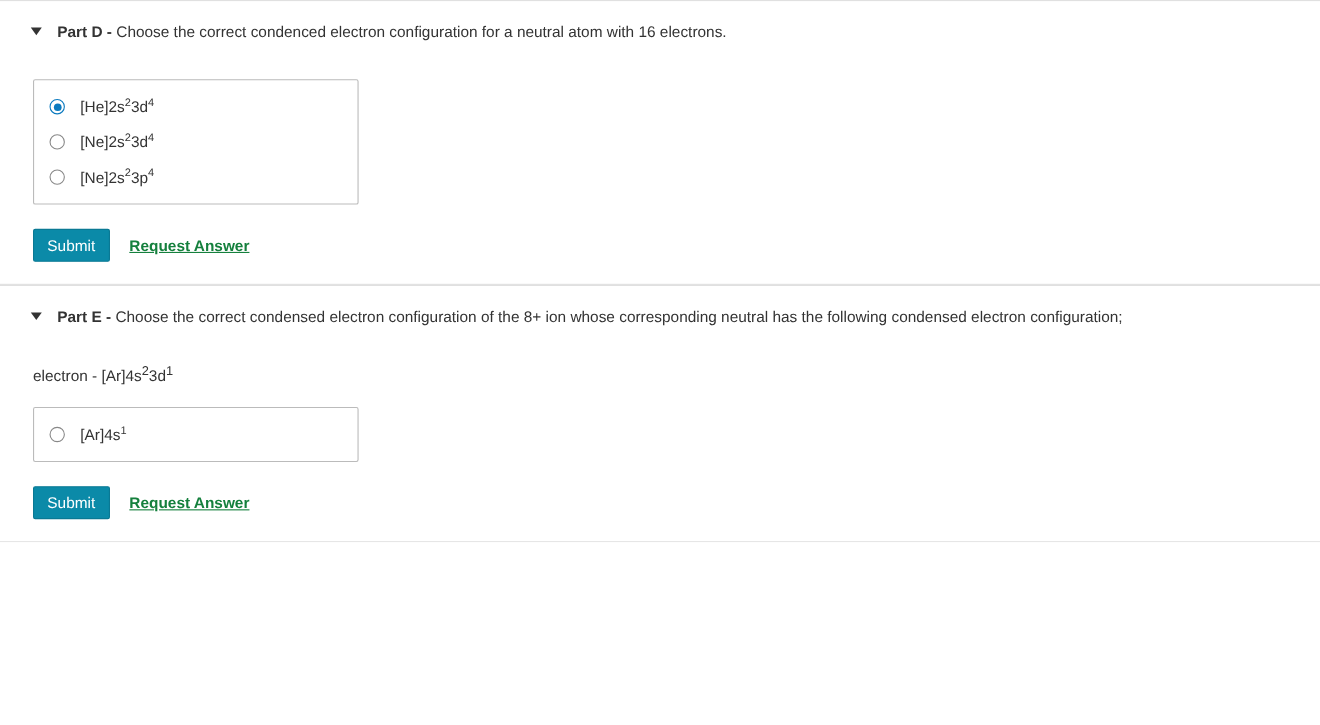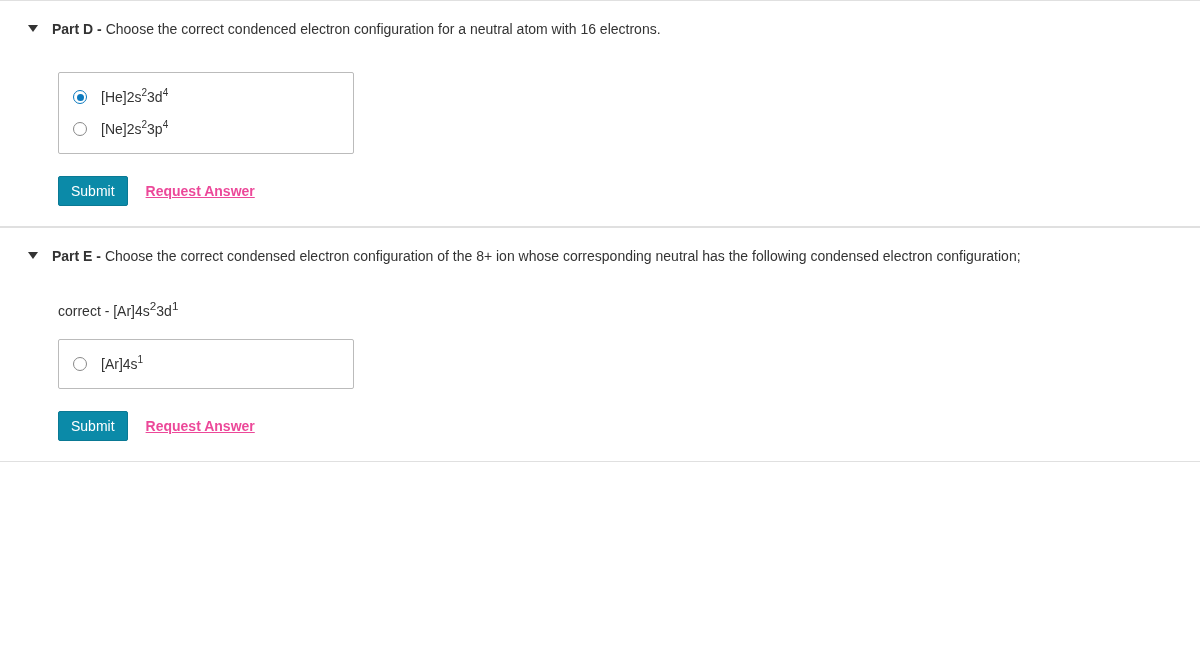--- a/index.html
+++ b/index.html
@@ -35,21 +35,21 @@
       cursor: pointer;
     }
     .part-title {
       font-size: 14px;
       line-height: 1.5;
     }
     .part-title b {
       font-weight: bold;
     }
     .part-body {
-      padding-left: 58px;
+      padding-left: 30px;
     }
     .neutral-line {
       font-size: 14px;
       color: #333;
       margin: 20px 0 12px 0;
     }
     .options-box {
       border: 1px solid #bbb;
       border-radius: 2px;
       width: 296px;
@@ -101,21 +101,21 @@
     .submit-btn {
       background: #0b8aa8;
       color: #ffffff;
       border: 1px solid #0a7994;
       padding: 6px 12px;
       font-size: 14px;
       cursor: pointer;
       border-radius: 2px;
     }
     .request-link {
-      color: #ec4899;
+      color: #15803d;
       text-decoration: underline;
       font-size: 14px;
       cursor: pointer;
       font-weight: bold;
     }
   </style>
 </head>
 <body>
 
 <div class="part-section">
@@ -126,20 +126,24 @@
     </div>
   </div>
   <div class="part-body">
     <div class="options-box">
 
       <label class="option-row">
         <span class="radio selected"></span>
         <span class="option-label"><span>[He]</span><span>2s</span><sup>2</sup><span>3d</span><sup>4</sup></span>
       </label>
 
+      <label class="option-row">
+        <span class="radio"></span>
+        <span class="option-label"><span>[Ne]</span><span>2s</span><sup>2</sup><span>3d</span><sup>4</sup></span>
+      </label>
 
 
       <label class="option-row">
         <span class="radio"></span>
         <span class="option-label"><span>[Ne]</span><span>2s</span><sup>2</sup><span>3p</span><sup>4</sup></span>
       </label>
 
 
     </div>
     <div class="actions">
@@ -151,21 +155,21 @@
 
 <div class="part-section">
   <div class="part-header">
     <div class="caret"></div>
     <div class="part-title">
       <b>Part E -</b><span> Choose the correct condensed electron configuration of the 8+ ion whose corresponding neutral has the following condensed electron configuration;</span>
     </div>
   </div>
   <div class="part-body">
     <div class="neutral-line">
-      <span>correct -  </span><span>[Ar]</span><span>4s</span><sup>2</sup><span>3d</span><sup>1</sup>
+      <span>electron -  </span><span>[Ar]</span><span>4s</span><sup>2</sup><span>3d</span><sup>1</sup>
     </div>
 
     <div class="options-box">
 
       <label class="option-row">
         <span class="radio"></span>
         <span class="option-label"><span>[Ar]</span><span>4s</span><sup>1</sup></span>
       </label>
 
 

